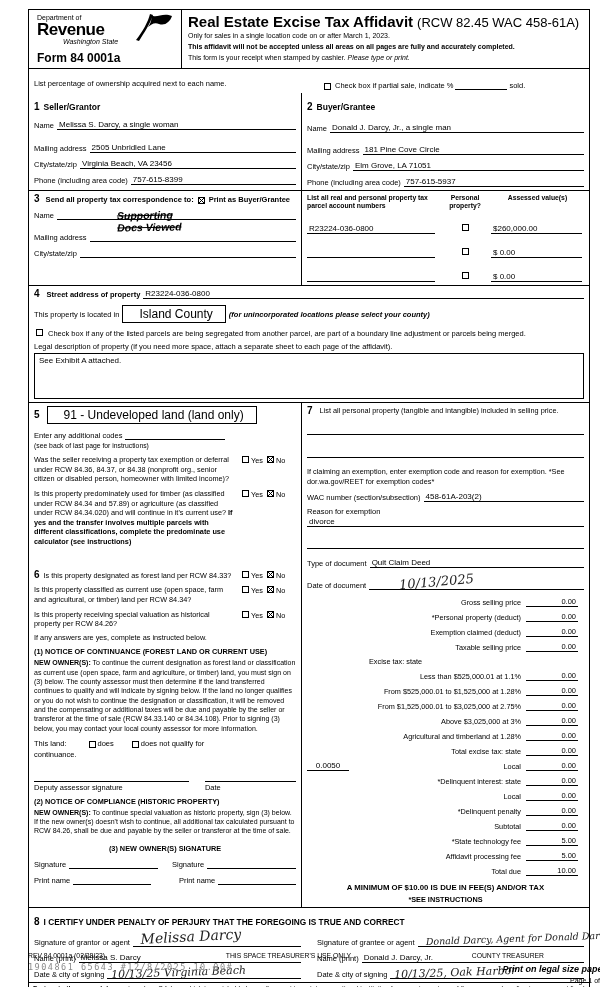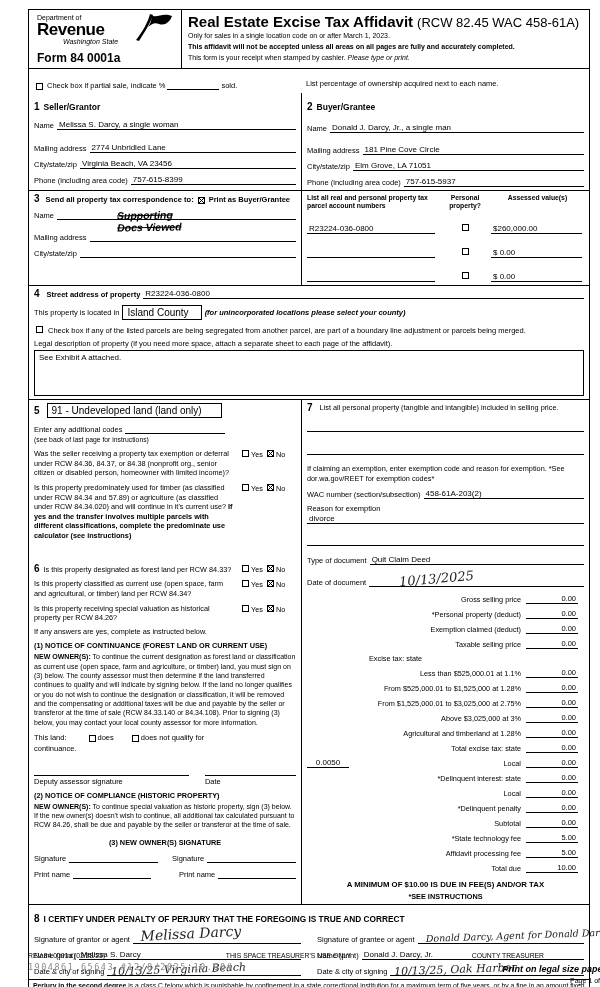--- a/index.html
+++ b/index.html
@@ -47,21 +47,21 @@
 .prow .pfld{width:128px;margin-right:4px}
 .prow .pchk{width:52px;text-align:center}
 .prow .pval{flex:1;margin-right:2px}
 
 .qrow{display:flex;margin-top:5px;gap:4px}
 .qtext{flex:1;font-size:7.3px;line-height:1.32;white-space:normal}
 .yn{flex:none;width:56px;display:flex;align-items:flex-start;padding-top:1px}
 .ynl{font-size:7.3px;margin-right:2px}
 .notice-title{font-size:7.3px;font-weight:700;margin-top:5px}
 .notice-text{font-size:7px;line-height:1.33;margin-top:2px;white-space:normal}
-.selbox{border:1px solid #000;font-size:10px;padding:1px 12px 1px 4px;display:inline-block;background:#fff}
+.selbox{border:1px solid #000;font-size:12px;padding:1px 12px 1px 16px;display:inline-block;background:#fff}
 .legalbox{border:1px solid #000;height:46px;margin-top:2px;padding:2px 4px;font-size:8px}
 
 .mrow{display:flex;align-items:flex-end;justify-content:flex-end;margin-top:5px}
 .mlbl{font-size:7.3px;padding-right:5px;white-space:nowrap}
 .mval{width:52px;border-bottom:1px solid #000;text-align:right;font-size:7.5px;padding:0 2px;margin-right:6px}
 .mhead{justify-content:flex-start;padding-left:62px}
 .local-row{justify-content:flex-start}
 .local-row .sp{flex:1}
 .rate{width:42px;text-align:center}
 .min-note{font-size:7.8px;font-weight:700;text-align:center;margin-top:7px}
@@ -111,41 +111,41 @@
         <span class="ftitle">Real Estate Excise Tax Affidavit</span>
         <span class="title-rcw">(RCW 82.45 WAC 458-61A)</span>
       </div>
       <div class="note">Only for sales in a single location code on or after March 1, 2023.</div>
       <div class="note bold">This affidavit will not be accepted unless all areas on all pages are fully and accurately completed.</div>
       <div class="note"><span>This form is your receipt when stamped by cashier.</span> <span class="em">Please type or print.</span></div>
     </div>
   </div>
 
   <div class="band no-bb">
+    <div class="cell" style="flex:1">
+      <span class="lbl">List percentage of ownership acquired next to each name.</span>
+    </div>
     <div class="cell lcell" style="display:flex;align-items:flex-end;gap:2px">
       <span class="cb"></span>
       <span class="lbl">Check box if partial sale, indicate %</span>
       <span class="fld" style="width:52px"></span>
       <span class="lbl">sold.</span>
     </div>
-    <div class="cell" style="flex:1">
-      <span class="lbl">List percentage of ownership acquired next to each name.</span>
-    </div>
   </div>
 
   <div class="band" style="min-height:82px">
     <div class="cell lcell">
       <div><span class="sec-num">1</span><span class="sec-title">Seller/Grantor</span></div>
       <div class="frow">
             <span class="lbl">Name</span>
             <span class="fld grow">Melissa S. Darcy, a single woman</span>
           </div>
       <div class="frow" style="margin-top:13px">
             <span class="lbl">Mailing address</span>
-            <span class="fld grow">2774 Unbridled Lane</span>
+            <span class="fld grow">2505 Unbridled Lane</span>
           </div>
       <div class="frow">
             <span class="lbl">City/state/zip</span>
             <span class="fld grow">Virginia Beach, VA 23456</span>
           </div>
       <div class="frow">
             <span class="lbl">Phone (including area code)</span>
             <span class="fld grow">757-615-8399</span>
           </div>
     </div>

